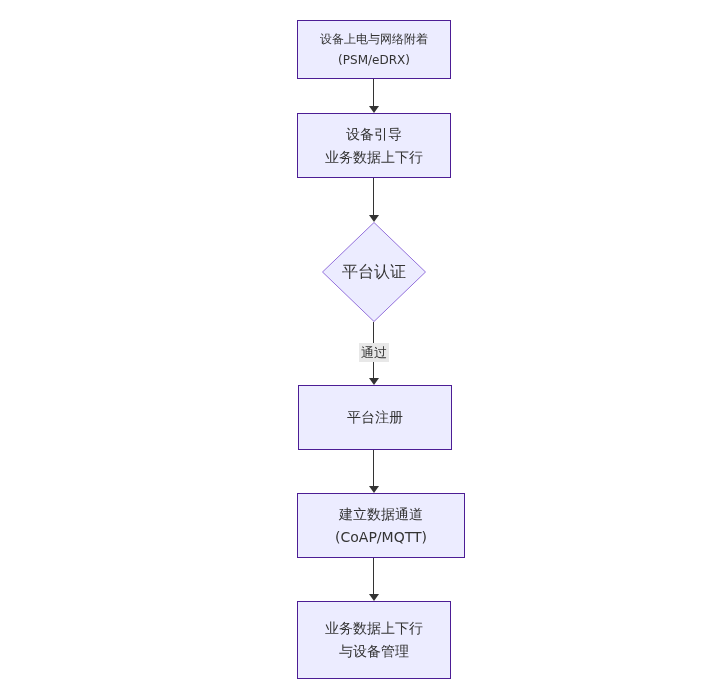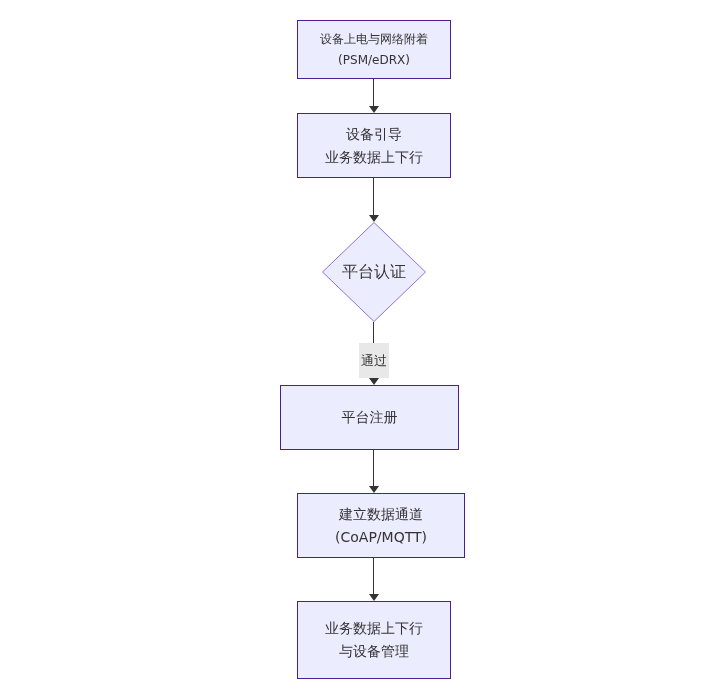--- a/index.html
+++ b/index.html
@@ -77,21 +77,21 @@
   }
   .edge-label {
     position: absolute;
     left: 374px;
     top: 343px;
     transform: translateX(-50%);
     background: #e8e8e8;
     color: #333333;
     font-size: 13px;
     line-height: 19px;
-    padding: 8px 2px;
+    padding: 0 2px;
     white-space: nowrap;
   }
 </style>
 </head>
 <body>
 
 <div class="canvas">
 
   <div class="node small-text" style="left:297px; top:20px; width:154px; height:59px;">
     <div class="node-line">设备上电与网络附着</div>
@@ -113,21 +113,21 @@
     <svg width="104" height="100" viewBox="0 0 104 100">
       <polygon points="52,0.5 103.5,50 52,99.5 0.5,50" fill="#ECECFF" stroke="#9370DB" stroke-width="1"></polygon>
     </svg>
     <div class="diamond-label">平台认证</div>
   </div>
 
   <div class="edge-line" style="top:322px; height:56px;"></div>
   <div class="edge-label">通过</div>
   <div class="arrowhead" style="top:378px;"></div>
 
-  <div class="node" style="left:280px; top:385px; width:179px; height:65px;justify-content:center;">
+  <div class="node" style="left:298px; top:385px; width:154px; height:65px;justify-content:center;">
     <div class="node-line">平台注册</div>
   </div>
 
   <div class="edge-line" style="top:450px; height:36px;"></div>
   <div class="arrowhead" style="top:486px;"></div>
 
   <div class="node" style="left:297px; top:493px; width:168px; height:65px;">
     <div class="node-line">建立数据通道</div>
     <div class="node-line">(CoAP/MQTT)</div>
   </div>

